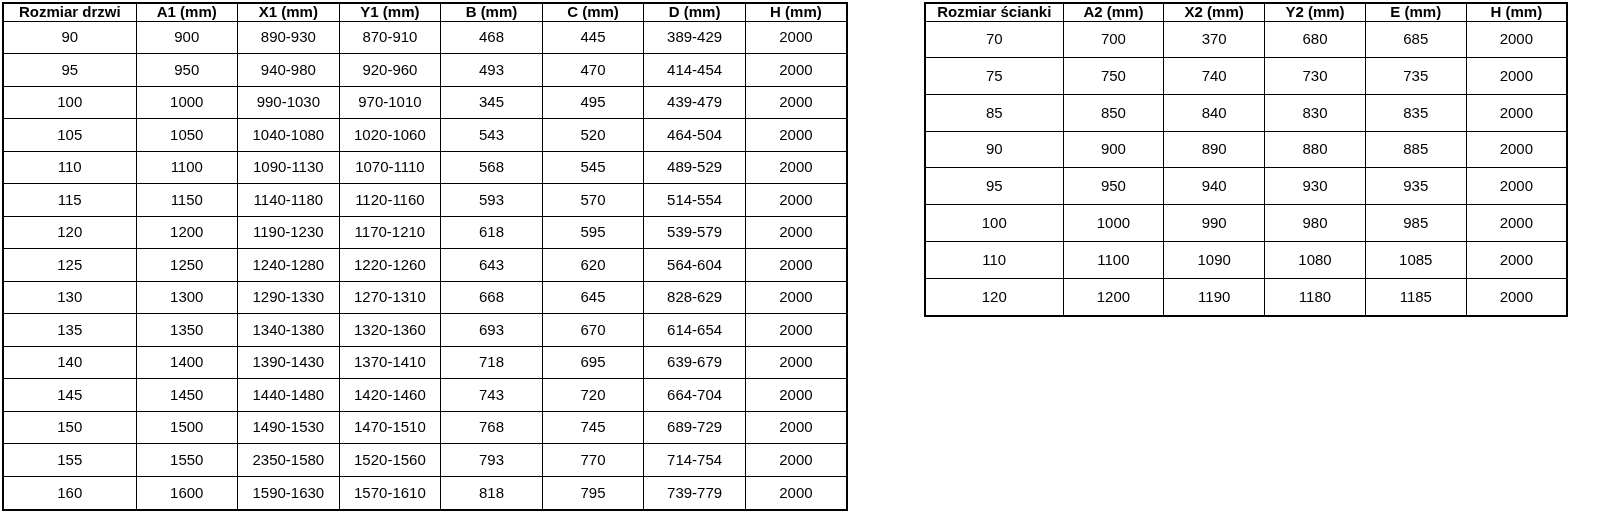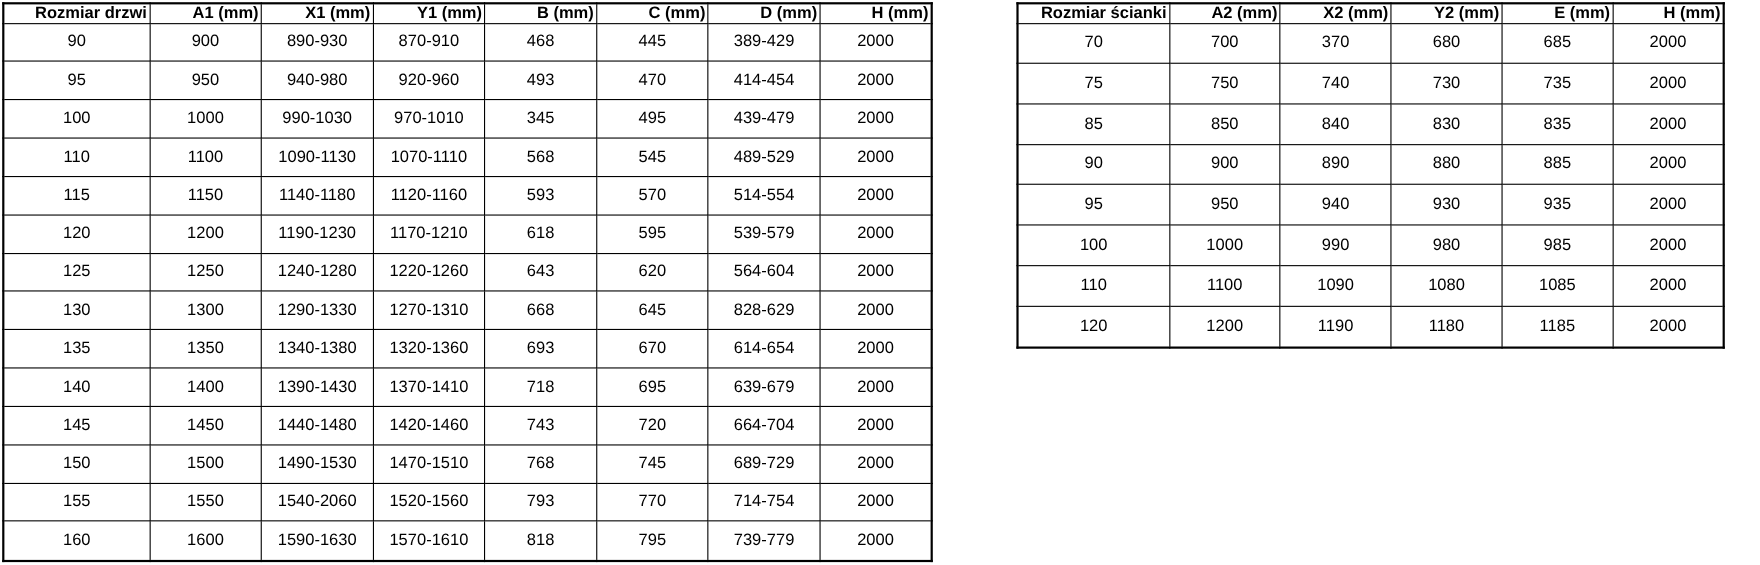--- a/index.html
+++ b/index.html
@@ -41,21 +41,20 @@
     text-align: center;
     vertical-align: middle;
     padding: 0 2px;
     font-size: 15px;
     line-height: 1.1;
     overflow: hidden;
     white-space: nowrap;
   }
   .spec-table th {
     font-weight: bold;
-    text-align: right;
   }
   .spec-table col.first-col { width: 138px; }
   #door-table col.first-col { width: 133px; }
 </style>
 </head>
 <body>
 
 <div class="canvas">
   <table id="door-table" class="spec-table">
       <colgroup>
@@ -105,20 +104,30 @@
           <td>100</td>
           <td>1000</td>
           <td>990-1030</td>
           <td>970-1010</td>
           <td>345</td>
           <td>495</td>
           <td>439-479</td>
           <td>2000</td>
         </tr>
         <tr>
+          <td>105</td>
+          <td>1050</td>
+          <td>1040-1080</td>
+          <td>1020-1060</td>
+          <td>543</td>
+          <td>520</td>
+          <td>464-504</td>
+          <td>2000</td>
+        </tr>
+        <tr>
           <td>110</td>
           <td>1100</td>
           <td>1090-1130</td>
           <td>1070-1110</td>
           <td>568</td>
           <td>545</td>
           <td>489-529</td>
           <td>2000</td>
         </tr>
         <tr>
@@ -197,21 +206,21 @@
           <td>1490-1530</td>
           <td>1470-1510</td>
           <td>768</td>
           <td>745</td>
           <td>689-729</td>
           <td>2000</td>
         </tr>
         <tr>
           <td>155</td>
           <td>1550</td>
-          <td>1540-2060</td>
+          <td>2350-1580</td>
           <td>1520-1560</td>
           <td>793</td>
           <td>770</td>
           <td>714-754</td>
           <td>2000</td>
         </tr>
         <tr>
           <td>160</td>
           <td>1600</td>
           <td>1590-1630</td>

